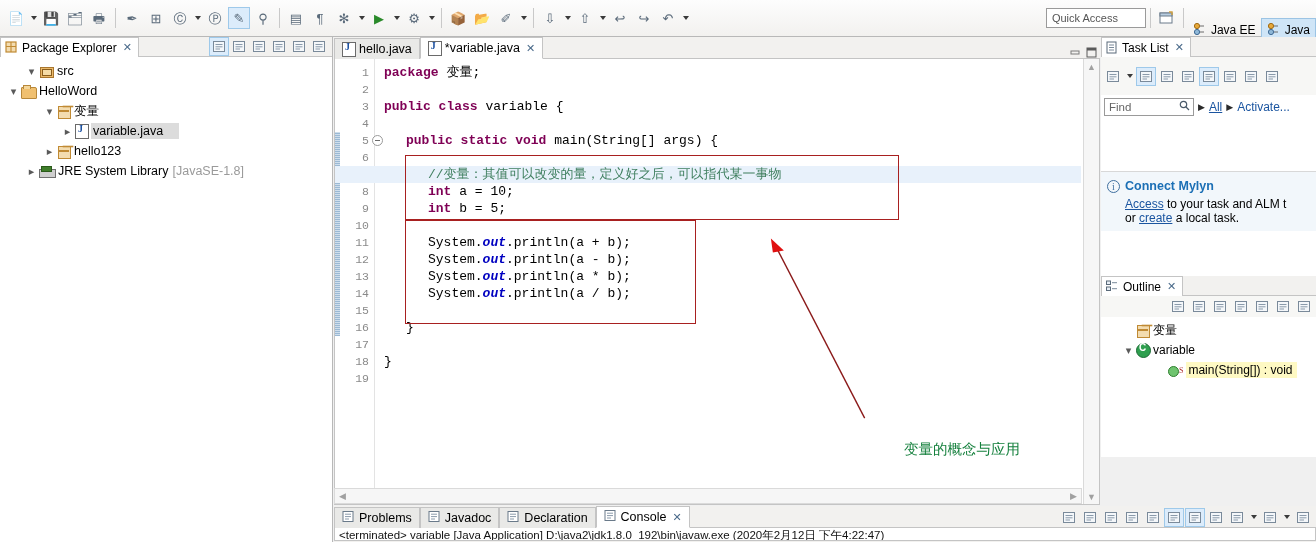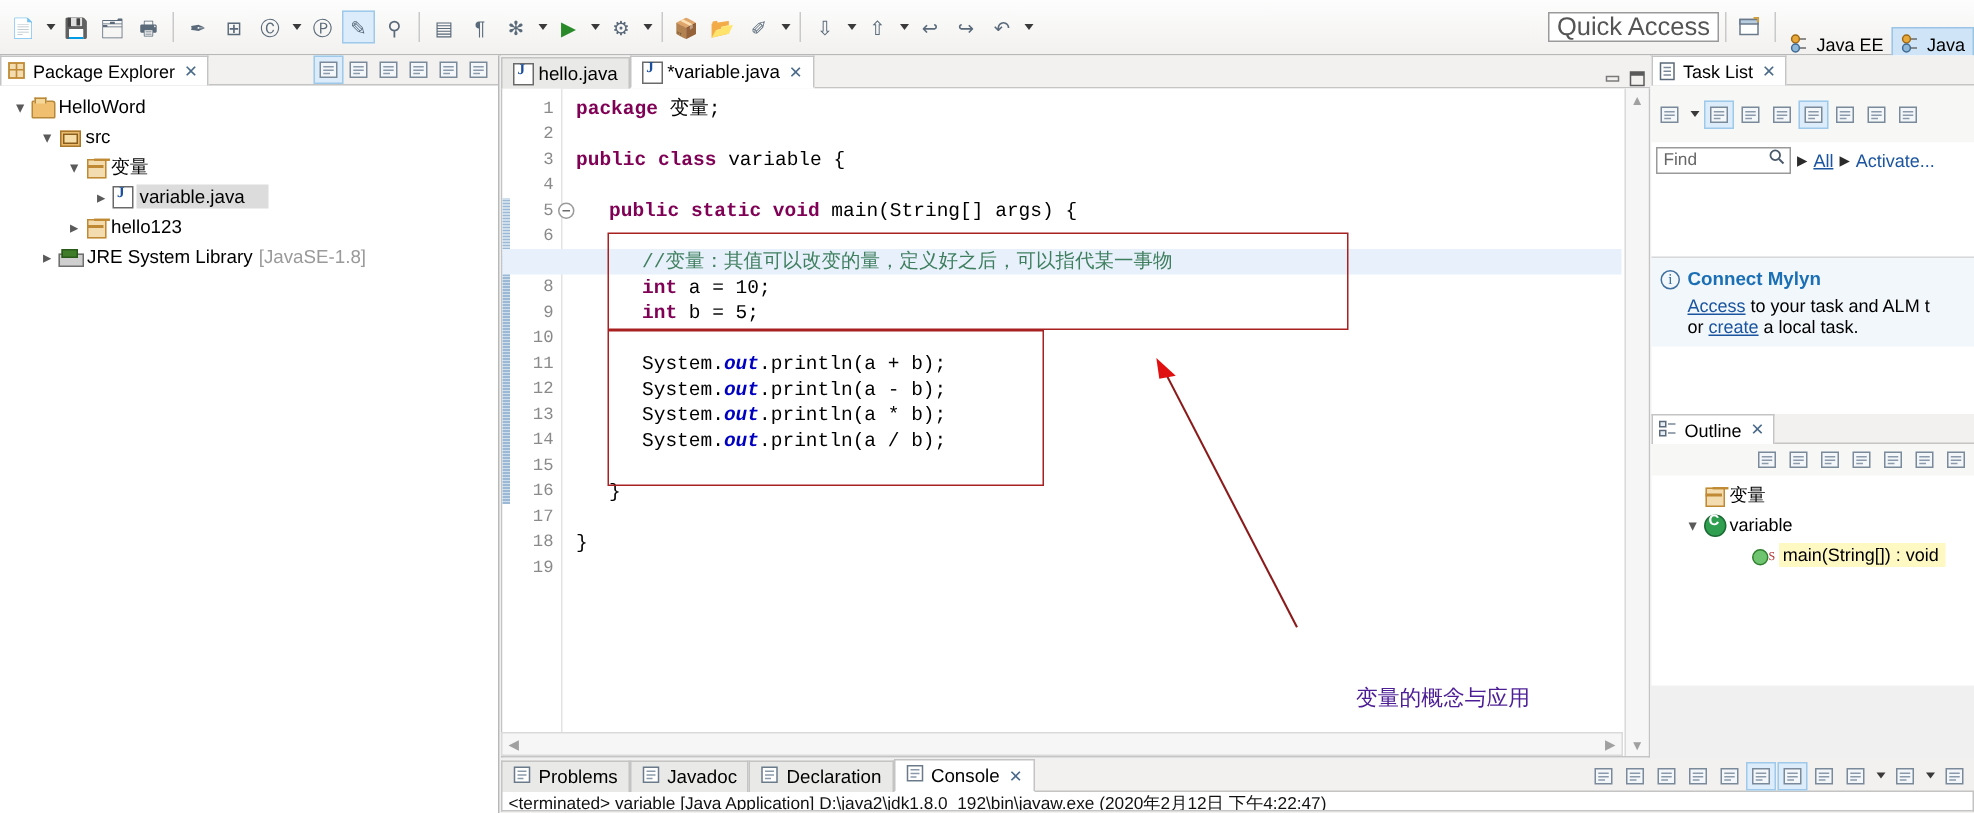--- a/index.html
+++ b/index.html
@@ -28,23 +28,23 @@
   }
   .tb-btn.active { background: #dcecfb; border: 1px solid #9ec9ea; }
   .tb-sep { width: 1px; height: 20px; background: #c9c9c9; margin: 0 4px; }
   .caret { width: 11px; height: 22px; display: flex; align-items: center; justify-content: center; }
   .caret::after {
     content: ""; width: 0; height: 0;
     border-left: 3.5px solid transparent; border-right: 3.5px solid transparent;
     border-top: 4px solid #3a3a3a;
   }
   .quick-access {
-    width: 114px; height: 20px; background: #fff;
+    width: 100px; height: 20px; background: #fff;
     border: 1px solid #9a9a9a; color: #555;
-    font-size: 17px; line-height: 18px; padding-left: 5px;
+    font-size: 11px; line-height: 18px; padding-left: 5px;
     margin-left: 6px;
   }
   .persp-btn {
     height: 24px; display: flex; align-items: center; gap: 3px;
     padding: 0 5px; font-size: 12px; white-space: nowrap;
   }
   .persp-btn.sel { background: #cfe5f7; border: 1px solid #9cc4e4; }
 
   
   .panel { position: absolute; background: #fff; }
@@ -426,29 +426,29 @@
           </div>
           <div class="pt-btn">
             <svg width="14" height="13" viewBox="0 0 14 13">
               <rect x="1.5" y="1.5" width="11" height="10" fill="#f4f7fa" stroke="#7a8a9a" stroke-width="1"></rect>
               <path d="M3.5 4.5h7 M3.5 6.8h7 M3.5 9h4.5" stroke="#8a9aaa" stroke-width="1"></path>
             </svg>
           </div>
         </div>
     </div>
     <div id="pkg-tree">
+        <div class="tree-row" style="padding-left: 24px;">
+          <span class="tw down"></span>
+          <span class="ico ico-pkgsrc"></span>
+          <span class="tree-label">src</span>
+        </div>
         <div class="tree-row" style="padding-left: 6px;">
           <span class="tw down"></span>
           <span class="ico ico-folder"></span>
           <span class="tree-label">HelloWord</span>
-        </div>
-        <div class="tree-row" style="padding-left: 24px;">
-          <span class="tw down"></span>
-          <span class="ico ico-pkgsrc"></span>
-          <span class="tree-label">src</span>
         </div>
         <div class="tree-row" style="padding-left: 42px;">
           <span class="tw down"></span>
           <span class="ico ico-pkg"></span>
           <span class="tree-label">变量</span>
         </div>
         <div class="tree-row" style="padding-left: 60px;">
           <span class="tw right"></span>
           <span class="ico ico-java"></span>
           <span class="tree-label sel">variable.java</span>
@@ -549,21 +549,21 @@
 
       <svg id="ann-arrow" style="position:absolute;left:0;top:0;width:100%;height:100%;pointer-events:none;" viewBox="0 0 764 446">
         <line x1="530" y1="360" x2="440" y2="186" stroke="#8b1a1a" stroke-width="1.4"></line>
         <polygon points="436,180 449,192 438,194" fill="#e01010"></polygon>
       </svg>
       <div class="vscroll">
         <div class="sb-arrow">▲</div>
         <div style="position:absolute;bottom:0;width:100%;" class="sb-arrow">▼</div>
       </div>
     </div>
-    <div class="ann-text" id="ann-text" style="left: 570px; top: 403px; color: #4c1d95; margin-top: 16px;">变量的概念与应用</div>
+    <div class="ann-text" id="ann-text" style="left: 570px; top: 403px; color: #15803d;">变量的概念与应用</div>
   </div>
   <div class="hscroll">
     <div class="hs-arrow">◀</div>
     <div class="hs-arrow">▶</div>
   </div>
 
   <div class="panel" id="task-list">
     <div class="panel-tabbar">
       <div class="vtab">
         <span class="ico" style="width:12px;height:13px;">

